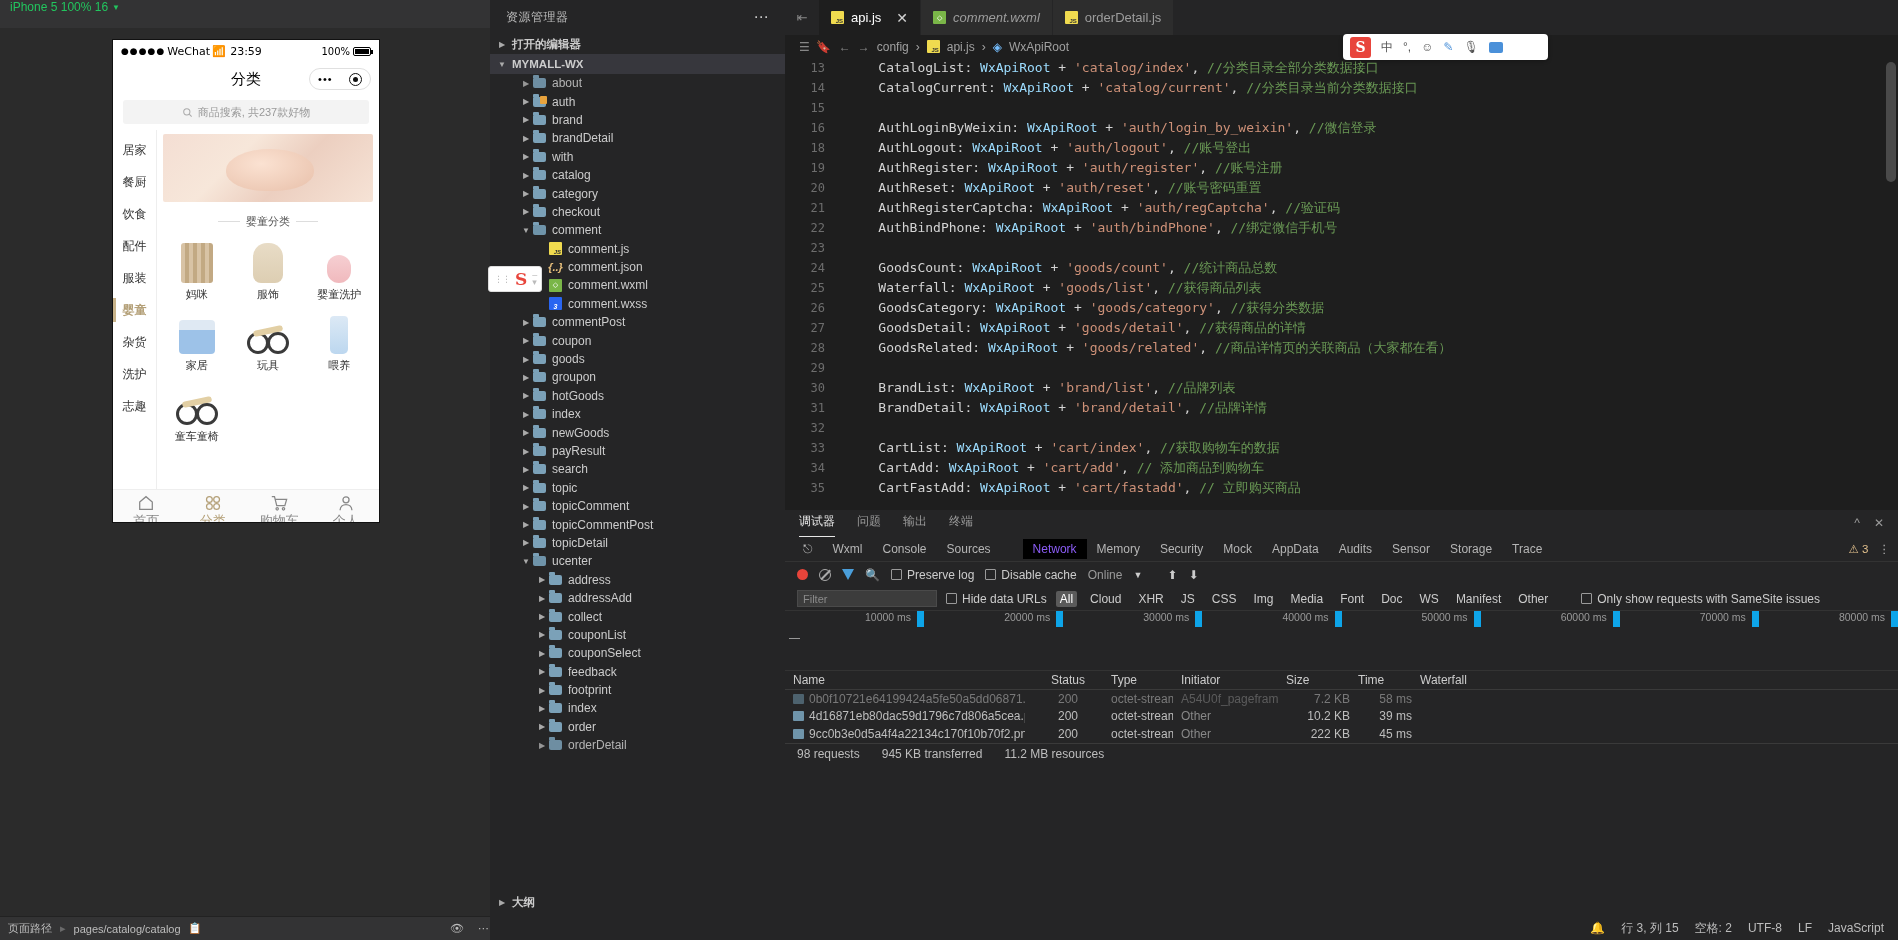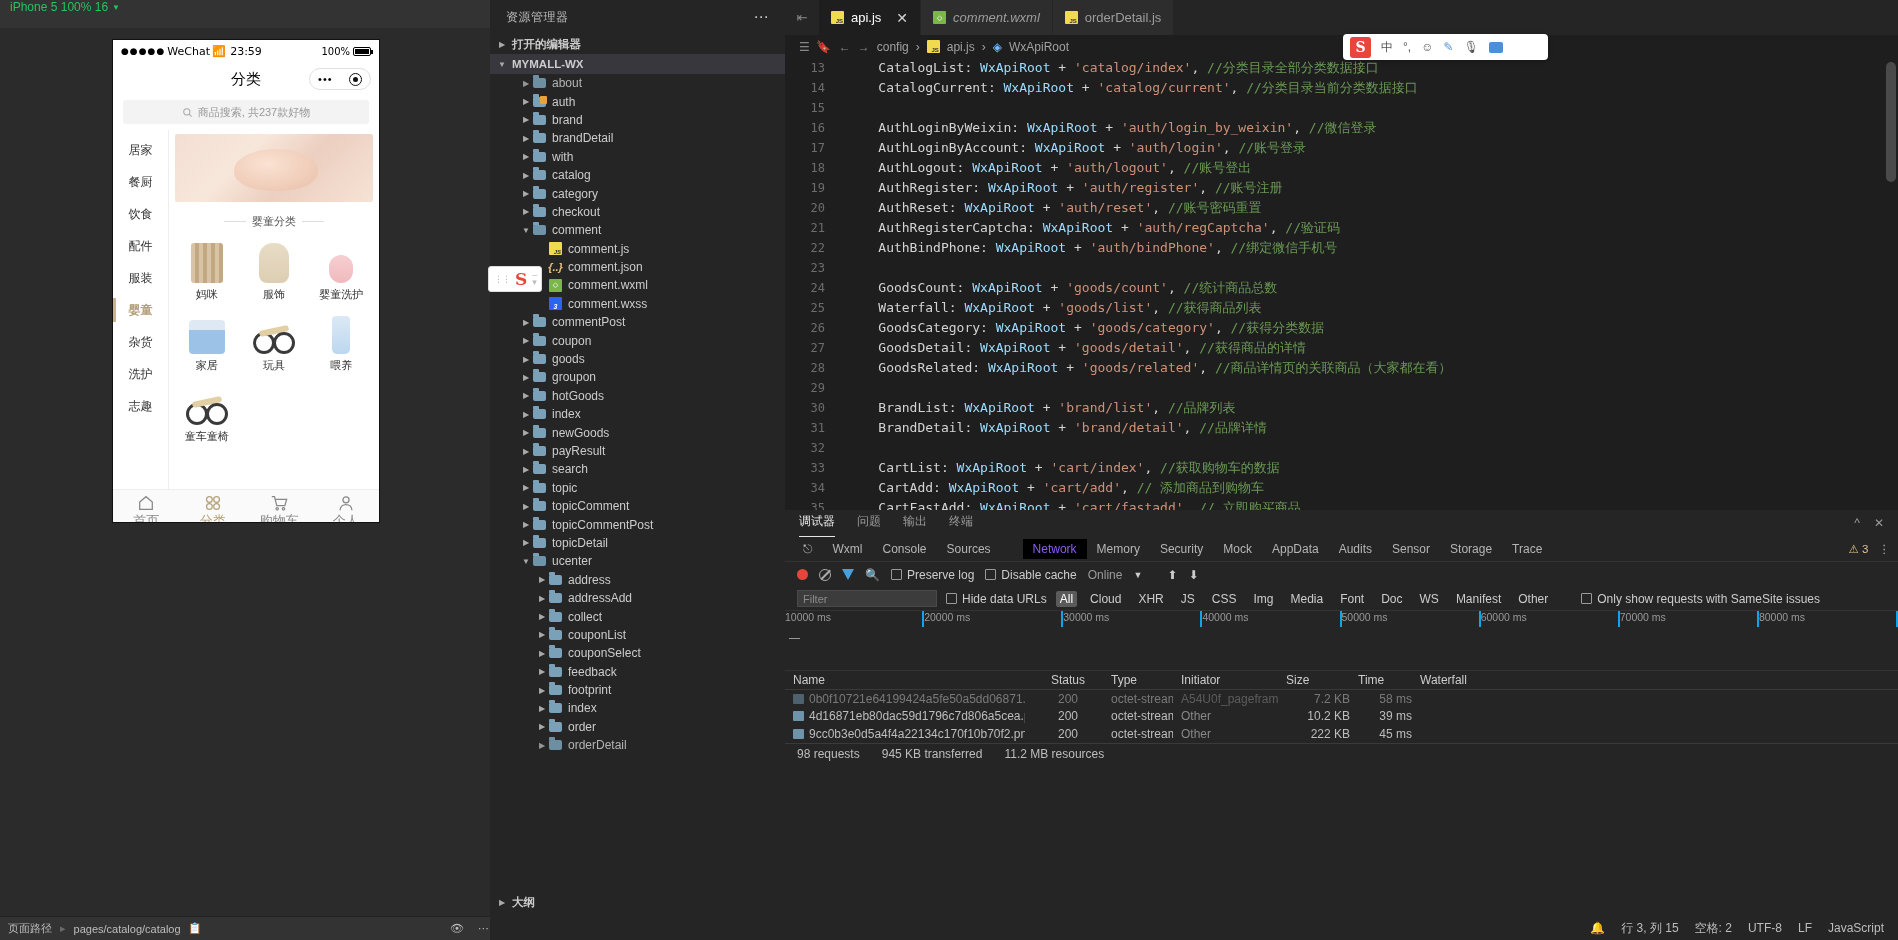--- a/index.html
+++ b/index.html
@@ -33,21 +33,21 @@
              border-radius:11px; display:flex; align-items:center; justify-content:space-around; background:#fff;}
   #capsule .dots{font-size:11px;letter-spacing:1px;}
   #capsule .circ{width:13px;height:13px;border:1.5px solid #111;border-radius:50%;position:relative;}
   #capsule .circ:after{content:"";position:absolute;left:3px;top:3px;width:5px;height:5px;background:#111;border-radius:50%;}
 
   #phone-search { margin:4px 10px 6px; height:24px; background:#f3f3f3; border-radius:3px;
                   display:flex; align-items:center; justify-content:center; gap:5px; color:#999; font-size:11px; }
   #phone-search svg{width:11px;height:11px;stroke:#aaa;fill:none;stroke-width:1.5;}
 
   #phone-body { display:flex; height:359px; }
-  #cat-side { width:56px; border-right:1px solid #eee; padding-top:4px; }
+  #cat-side { width:44px; border-right:1px solid #eee; padding-top:4px; }
   .cat-item { height:32px; display:flex; align-items:center; justify-content:center; font-size:12px; color:#333;
               position:relative; }
   .cat-item.active { color:#b4a078; font-weight:bold; }
   .cat-item.active:before{content:"";position:absolute;left:0;top:4px;bottom:4px;width:3px;background:#c8b38a;}
   #cat-main { flex:1; overflow:hidden; }
   #banner { height:68px; margin:4px 6px 0; border-radius:2px;
             background:linear-gradient(135deg,#f4ded3 0%,#f7e7da 35%,#eccfc0 60%,#f6e3d6 100%); position:relative; }
   #banner:after{content:"";position:absolute;left:30%;top:22%;width:42%;height:62%;border-radius:50% 50% 45% 45%;
                 background:radial-gradient(ellipse at 40% 35%,#fbe2d2,#e8c0aa);}
   #subhead { display:flex; align-items:center; justify-content:center; gap:6px; margin:12px 0 8px; font-size:11px; color:#555;}
@@ -138,21 +138,21 @@
   .funnel{width:0;height:0;border-left:6px solid transparent;border-right:6px solid transparent;border-top:11px solid #4a9eda;}
   .cb{width:11px;height:11px;border:1px solid #9a9a9a;border-radius:1px;display:inline-block;vertical-align:-1px;margin-right:5px;}
   #net-filter { height:24px; display:flex; align-items:center; gap:9px; padding:0 12px; font-size:12px; color:#ccc;
                 border-bottom:1px solid #333;}
   #filter-box { width:140px; height:17px; background:#3c3c3c; border:1px solid #4a4a4a; color:#8b8b8b; font-size:11px;
                 padding:0 5px; display:flex; align-items:center;}
   .ftag { padding:1px 4px; }
   .ftag.on { background:#5a5a5a; border-radius:2px; color:#fff;text-align:center;}
   #timeline { height:60px; border-bottom:1px solid #333; position:relative; }
   #tl-ticks { height:16px; display:flex; font-size:10.5px; color:#999; }
-  #tl-ticks div { flex:1; text-align:left; padding-right:6px; border-right:2px solid #0ea5e9; }
+  #tl-ticks div { flex:1; text-align:right; padding-right:6px; border-right:7px solid #0ea5e9; }
   #tl-body { height:44px; position:relative; }
   #tl-mark{position:absolute;left:4px;top:4px;color:#bbb;font-size:11px;}
   #net-table { font-size:12px; }
   #nt-head { height:19px; display:flex; color:#ccc; border-bottom:1px solid #3a3a3a; align-items:center; }
   #nt-head span { padding-left:8px; }
   .nrow { height:17.5px; display:flex; align-items:center; color:#bdbdbd; }
   .nrow span { padding-left:8px; overflow:hidden; white-space:nowrap; }
   .cName{width:240px;display:flex;align-items:center;gap:5px;}
   .cStatus{width:78px;text-align:center;} .cType{width:70px;} .cInit{width:105px;color:#888;}
   .cSize{width:72px;text-align:right;} .cTime{width:62px;text-align:right;} .cWf{flex:1;}
@@ -691,21 +691,20 @@
     <span>›</span>
     <span style="color:#75beff">◈</span>
     <span>WxApiRoot</span>
   </div>
 
   <div id="code">
       <div class="cl"><span class="ln">13</span><span>    <span class="pl">CatalogList: </span><span class="k">WxApiRoot</span><span class="op"> + </span><span class="s">'catalog/index'</span><span class="pl">, </span><span class="c">//分类目录全部分类数据接口</span></span></div>
       <div class="cl"><span class="ln">14</span><span>    <span class="pl">CatalogCurrent: </span><span class="k">WxApiRoot</span><span class="op"> + </span><span class="s">'catalog/current'</span><span class="pl">, </span><span class="c">//分类目录当前分类数据接口</span></span></div>
       <div class="cl"><span class="ln">15</span><span>    </span></div>
       <div class="cl"><span class="ln">16</span><span>    <span class="pl">AuthLoginByWeixin: </span><span class="k">WxApiRoot</span><span class="op"> + </span><span class="s">'auth/login_by_weixin'</span><span class="pl">, </span><span class="c">//微信登录</span></span></div>
-      <div class="cl"><span class="ln">17</span><span>    <span class="pl">AuthLoginByAccount: </span><span class="k">WxApiRoot</span><span class="op"> + </span><span class="s">'auth/login'</span><span class="pl">, </span><span class="c">//账号登录</span></span></div>
       <div class="cl"><span class="ln">18</span><span>    <span class="pl">AuthLogout: </span><span class="k">WxApiRoot</span><span class="op"> + </span><span class="s">'auth/logout'</span><span class="pl">, </span><span class="c">//账号登出</span></span></div>
       <div class="cl"><span class="ln">19</span><span>    <span class="pl">AuthRegister: </span><span class="k">WxApiRoot</span><span class="op"> + </span><span class="s">'auth/register'</span><span class="pl">, </span><span class="c">//账号注册</span></span></div>
       <div class="cl"><span class="ln">20</span><span>    <span class="pl">AuthReset: </span><span class="k">WxApiRoot</span><span class="op"> + </span><span class="s">'auth/reset'</span><span class="pl">, </span><span class="c">//账号密码重置</span></span></div>
       <div class="cl"><span class="ln">21</span><span>    <span class="pl">AuthRegisterCaptcha: </span><span class="k">WxApiRoot</span><span class="op"> + </span><span class="s">'auth/regCaptcha'</span><span class="pl">, </span><span class="c">//验证码</span></span></div>
       <div class="cl"><span class="ln">22</span><span>    <span class="pl">AuthBindPhone: </span><span class="k">WxApiRoot</span><span class="op"> + </span><span class="s">'auth/bindPhone'</span><span class="pl">, </span><span class="c">//绑定微信手机号</span></span></div>
       <div class="cl"><span class="ln">23</span><span>    </span></div>
       <div class="cl"><span class="ln">24</span><span>    <span class="pl">GoodsCount: </span><span class="k">WxApiRoot</span><span class="op"> + </span><span class="s">'goods/count'</span><span class="pl">, </span><span class="c">//统计商品总数</span></span></div>
       <div class="cl"><span class="ln">25</span><span>    <span class="pl">Waterfall: </span><span class="k">WxApiRoot</span><span class="op"> + </span><span class="s">'goods/list'</span><span class="pl">, </span><span class="c">//获得商品列表</span></span></div>
       <div class="cl"><span class="ln">26</span><span>    <span class="pl">GoodsCategory: </span><span class="k">WxApiRoot</span><span class="op"> + </span><span class="s">'goods/category'</span><span class="pl">, </span><span class="c">//获得分类数据</span></span></div>
       <div class="cl"><span class="ln">27</span><span>    <span class="pl">GoodsDetail: </span><span class="k">WxApiRoot</span><span class="op"> + </span><span class="s">'goods/detail'</span><span class="pl">, </span><span class="c">//获得商品的详情</span></span></div>

